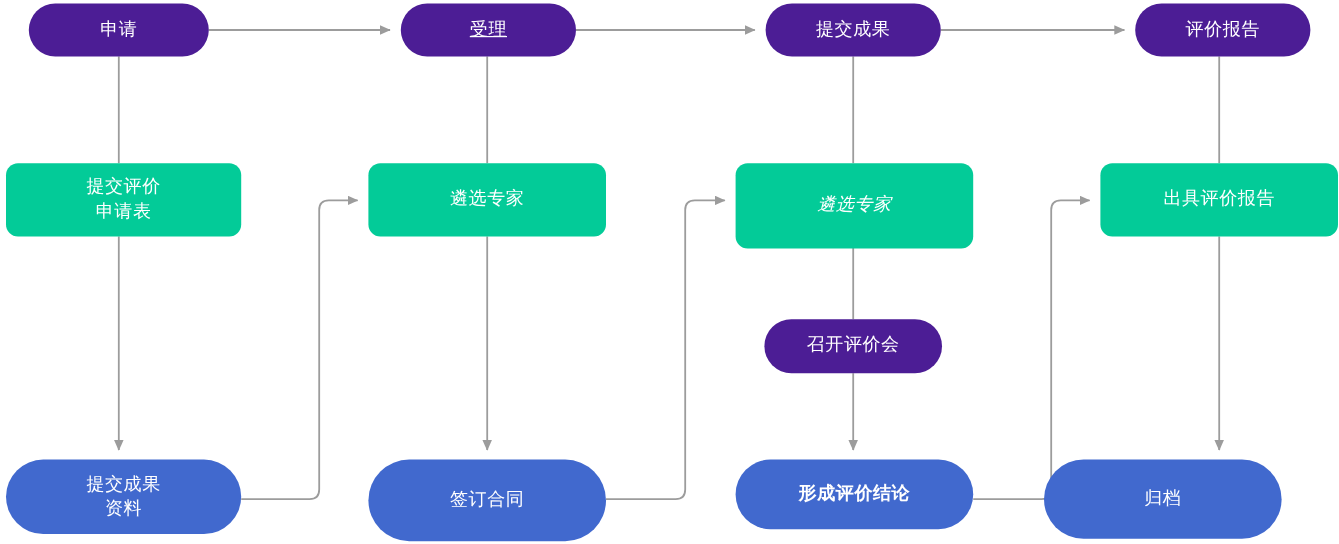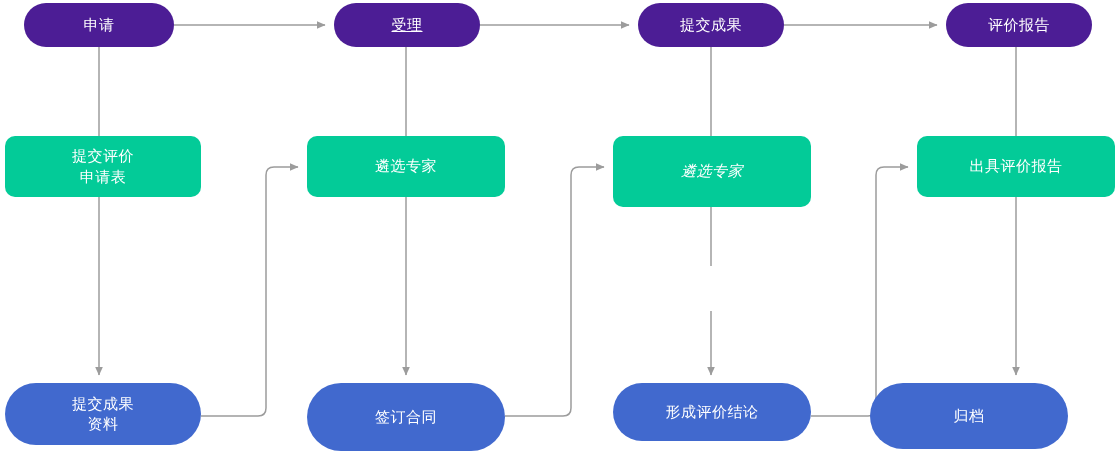--- a/index.html
+++ b/index.html
@@ -85,20 +85,21 @@
   <div class="node lightblue pill" style="left:334px; top:3px;  width:146px; height:44px;text-decoration:underline;">受理</div>
   <div class="node lightblue pill" style="left:638px; top:3px;  width:146px; height:44px;">提交成果</div>
   <div class="node lightblue pill" style="left:946px; top:3px;  width:146px; height:44px;">评价报告</div>
 
   <div class="node green rounded" style="left:5px;   top:136px; width:196px; height:61px;">提交评价
 申请表</div>
   <div class="node green rounded" style="left:307px; top:136px; width:198px; height:61px;">遴选专家</div>
   <div class="node green rounded" style="left:613px; top:136px; width:198px; height:71px;font-style:italic;">遴选专家</div>
   <div class="node green rounded" style="left:917px; top:136px; width:198px; height:61px;">出具评价报告</div>
 
+  <div class="node lightblue pill" style="left:637px; top:266px; width:148px; height:45px;">召开评价会</div>
 
   <div class="node darkblue pill" style="left:5px;   top:383px; width:196px; height:62px;">提交成果
 资料</div>
   <div class="node darkblue pill" style="left:307px; top:383px; width:198px; height:68px;">签订合同</div>
-  <div class="node darkblue pill" style="left:613px; top:383px; width:198px; height:58px;">形成评价结论</div>
+  <div class="node darkblue pill" style="left:613px; top:383px; width:198px; height:58px;font-weight:bold;">形成评价结论</div>
   <div class="node darkblue pill" style="left:870px; top:383px; width:198px; height:66px;">归档</div>
 
 </div>
 
 </body></html>

